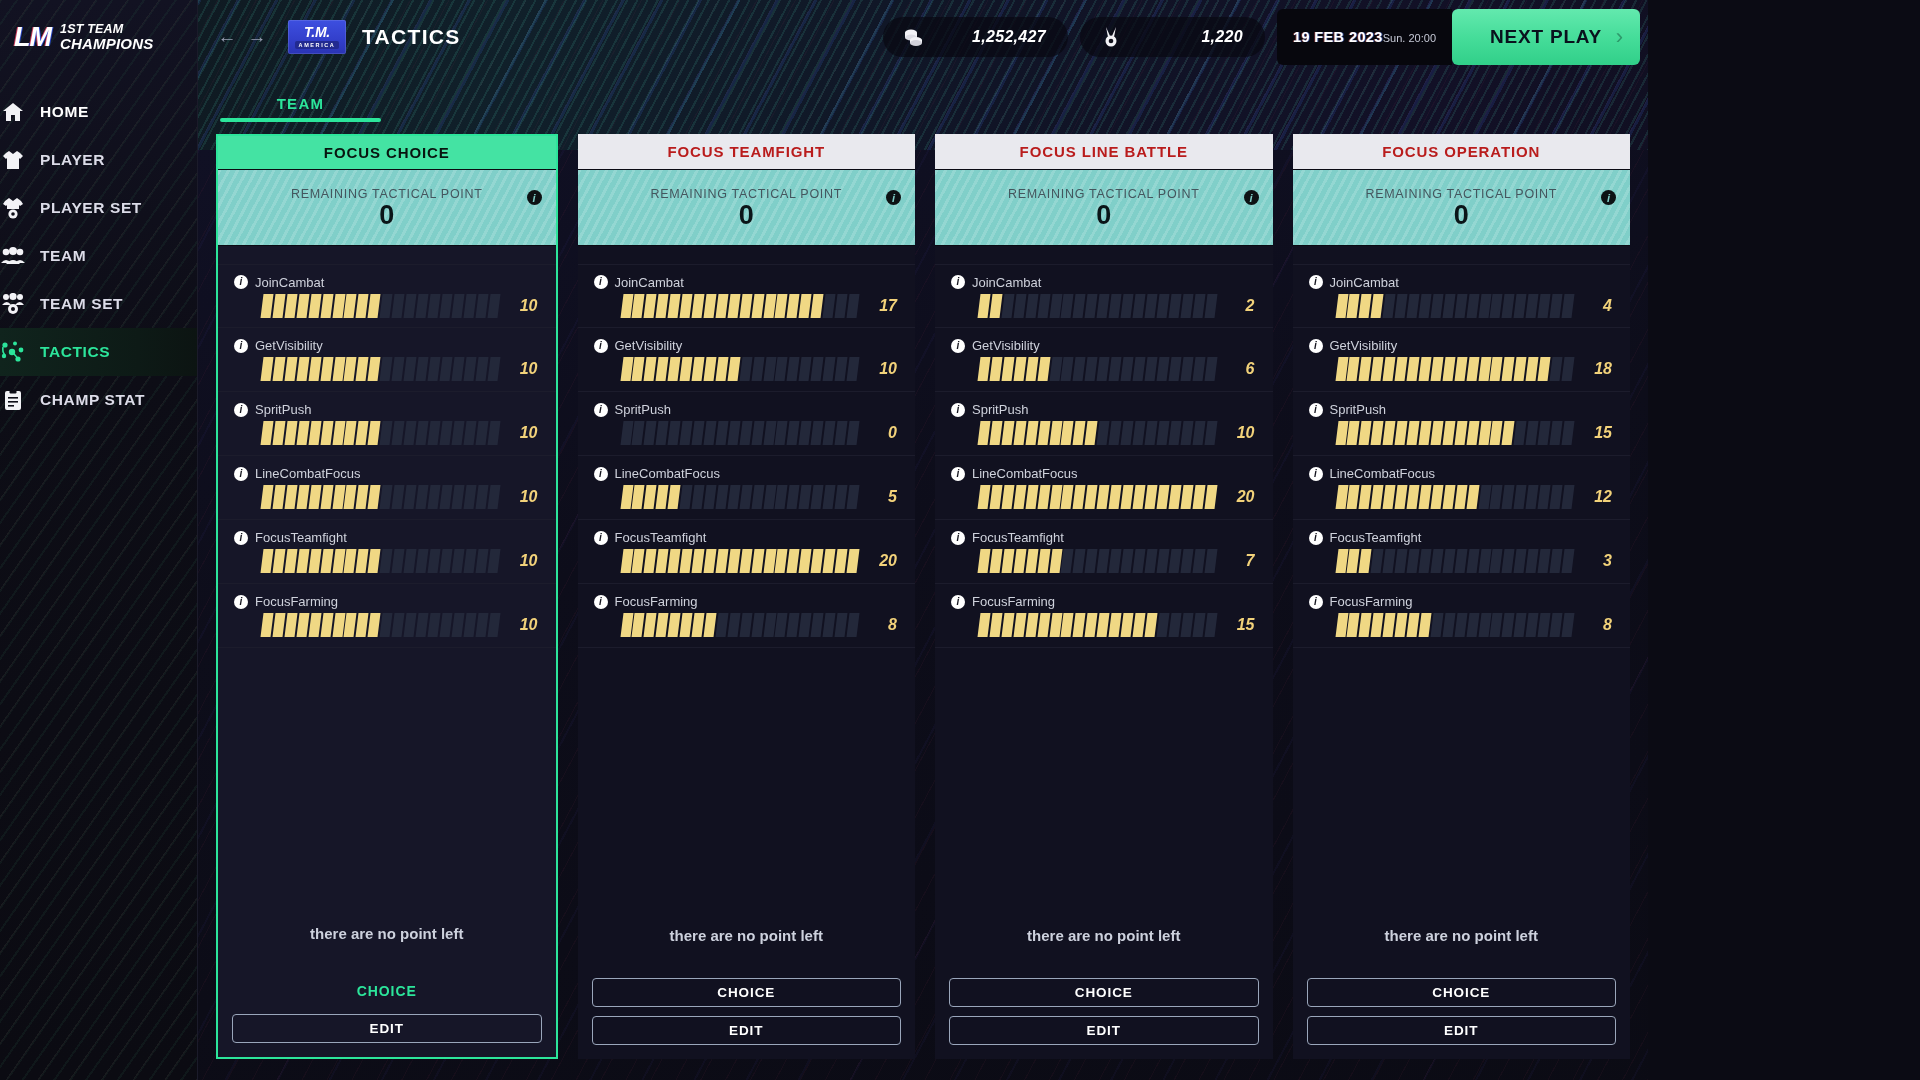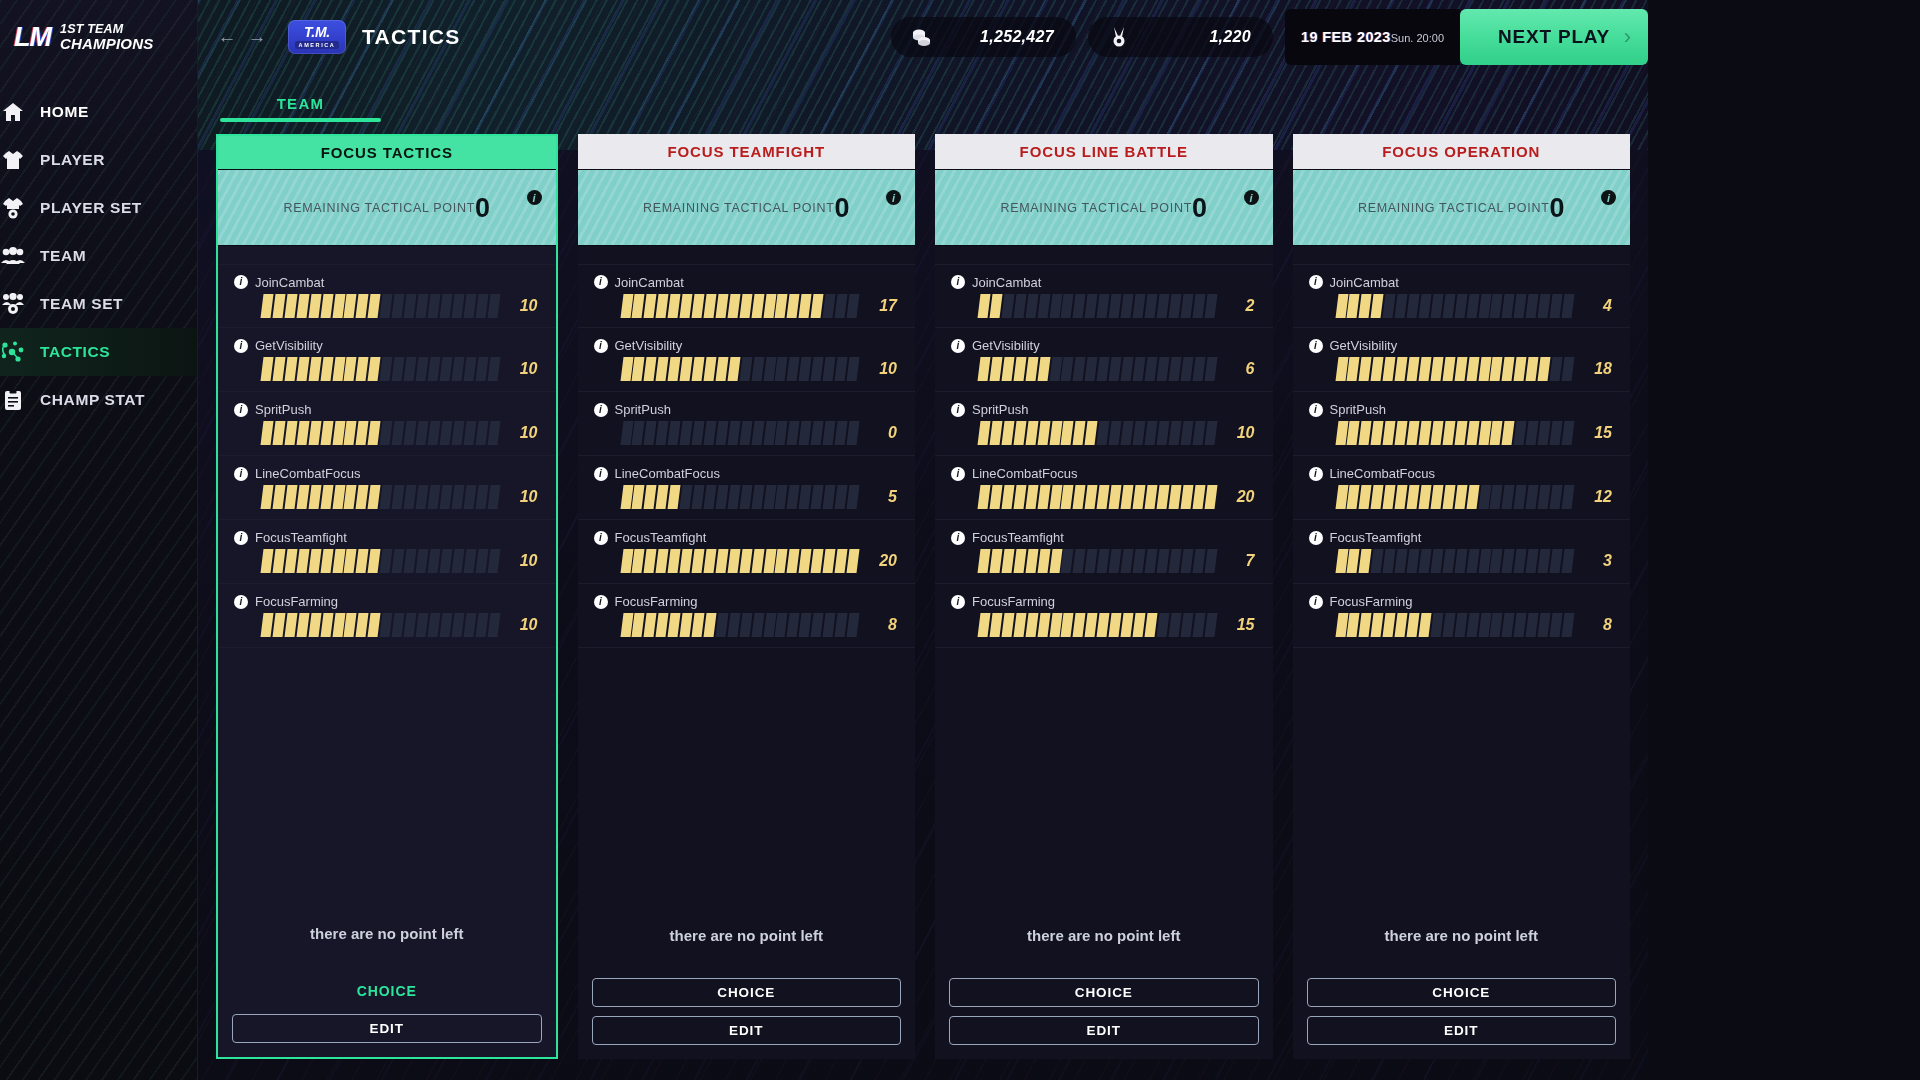--- a/index.html
+++ b/index.html
@@ -109,40 +109,40 @@
   .topbar {
     position: relative; z-index: 3;
     height: 74px; display: flex; align-items: center; padding-left: 14px;
   }
   .navarrow {
     width: 30px; height: 30px; display: flex; align-items: center; justify-content: center;
     color: #9aa0b4; font-size: 19px; cursor: pointer;
   }
   .tm-badge {
     margin-left: 16px;
-    width: 58px; height: 34px; border-radius: 7px;
+    width: 58px; height: 34px; border-radius: 2px;
     background: linear-gradient(180deg,#3d4fe0 0%, #3340cc 55%, #2a34b4 100%);
     display: flex; flex-direction: column; align-items: center; justify-content: center;
     box-shadow: 0 0 0 1px rgba(255,255,255,.12) inset;
   }
   .tm-badge .tm1 {
     font-style: italic; font-weight: bold; font-size: 14px; color: #fff; line-height: 1;
     letter-spacing: -.3px;
   }
   .tm-badge .tm2 {
     font-size: 5.5px; font-weight: bold; letter-spacing: 1.6px; color: #fff;
     margin-top: 2px; background: #222a90; padding: 1px 4px; border-radius: 2px;
   }
   .page-title {
     margin-left: 16px; font-size: 21px; font-weight: bold;
     letter-spacing: 1.3px; color: #ffffff;
   }
 
   .top-right {
-    margin-left: auto; display: flex; align-items: center; height: 74px; padding-right: 0;
+    margin-left: auto; display: flex; align-items: center; height: 74px; padding-right: 8px;
   }
   .stat-pill {
     height: 40px; min-width: 185px; border-radius: 20px;
     background: rgba(8,8,18,.72);
     display: flex; align-items: center; justify-content: space-between;
     padding: 0 22px 0 18px; margin-right: 12px;
   }
   .stat-ico { width: 26px; display: flex; align-items: center; justify-content: center; }
   .stat-val {
     font-style: italic; font-weight: bold; font-size: 16px; color: #fff;
@@ -205,21 +205,21 @@
   }
   .card.selected .card-head {
     background: #44e3a3; color: #08150f; height: 34px;
   }
   .tp-band {
     height: 76px; position: relative; overflow: hidden;
     background:
       repeating-linear-gradient(118deg, rgba(255,255,255,.16) 0 3px, rgba(0,0,0,0) 3px 8px),
       #80cfc9;
     border-bottom: 1px solid #0a0a12;
-    display: flex; flex-direction: row; align-items: center; justify-content: center;
+    display: flex; flex-direction: column; align-items: center; justify-content: center;
   }
   .tp-label {
     font-size: 12.5px; letter-spacing: .7px; color: #44565e; font-weight: 500;
   }
   .tp-value { font-size: 27px; font-weight: bold; color: #0b1518; margin-top: 1px; line-height: 1; }
   .tp-info {
     position: absolute; right: 14px; top: 20px;
     width: 15px; height: 15px; border-radius: 50%;
     background: #0d1214; color: #80cfc9;
     font-size: 11px; font-weight: bold; font-style: italic;
@@ -436,21 +436,21 @@
       </div>
     </div>
 
     <div class="tabs" id="tabs">
         <div class="tab active"><span>TEAM</span></div>
       </div>
 
     <div class="cards" id="cards">
         <div class="card selected">
           <div class="card-head">
-       <span>FOCUS TACTICS</span>
+       <span>FOCUS CHOICE</span>
      </div>
      <div class="tp-band">
        <div class="tp-label">REMAINING TACTICAL POINT</div>
        <div class="tp-value">0</div>
        <div class="tp-info">i</div>
      </div>
      <div class="stat-list">
             <div class="stat-row">
          <div class="stat-name">
            <span class="info-dot">i</span>

